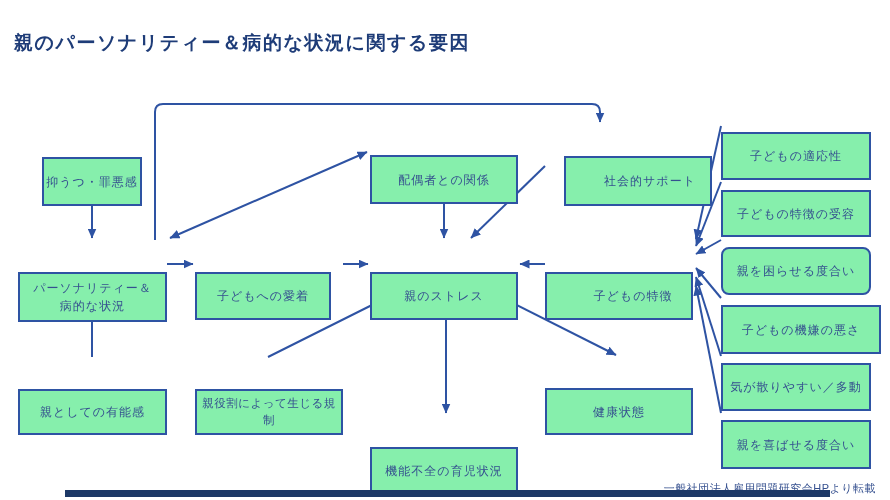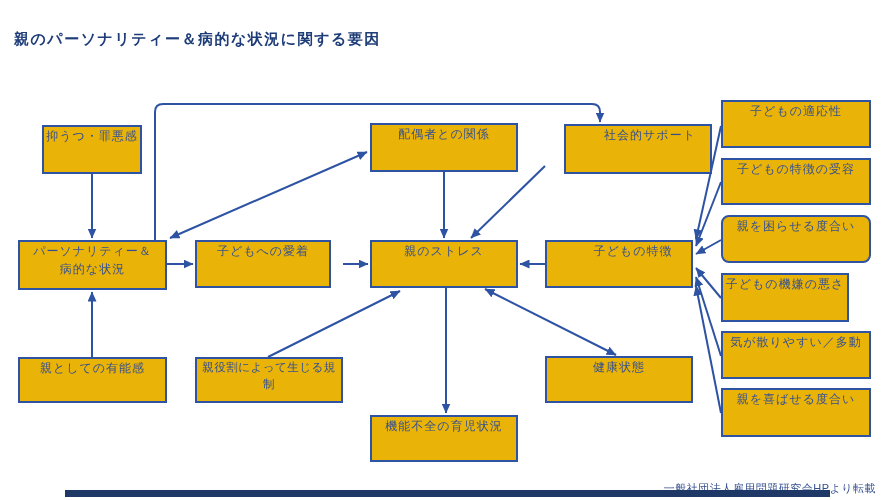--- a/index.html
+++ b/index.html
@@ -10,30 +10,31 @@
     --footer-bar:#1d3866;
     --bg:#ffffff;
   }
   html,body{margin:0;padding:0;background:#fff;}
   .canvas{
     position:relative;width:890px;height:500px;background:var(--bg);
     font-family:"Liberation Sans","DejaVu Sans",sans-serif;overflow:hidden;
   }
   .title{
     position:absolute;left:14px;top:30px;
-    font-size:15px;font-weight:bold;color:var(--title-text);
+    font-size:19px;font-weight:bold;color:var(--title-text);
     letter-spacing:1.5px;white-space:nowrap;
   }
   .arrow-layer{position:absolute;left:0;top:0;pointer-events:none;}
   .arrow-layer path{stroke:var(--line);stroke-width:2;fill:none;}
   .arrow-layer .ah{fill:var(--line);stroke:none;}
   .node{
-    position:absolute;background:#eab308;border:2px solid var(--box-border);
-    display:flex;justify-content:center;text-align:center;
+    position:absolute;background:#86efac;border:2px solid var(--box-border);
+    display:flex;align-items:center;justify-content:center;text-align:center;
     box-sizing:border-box;
+    margin-top:32px;
   }
   .node-label{
     font-size:12px;color:var(--box-text);letter-spacing:1px;
     white-space:pre-line;line-height:1.5;padding:0 2px;
   }
   .credit{
     position:absolute;right:14px;top:466px;
     font-size:11px;color:var(--box-text);letter-spacing:0.5px;white-space:nowrap;margin-top:15px;
   }
   .footer-bar{
@@ -127,21 +128,21 @@
 
   <div class="node" style="left:721px;top:100px;width:150px;height:48px;">
     <span class="node-label">子どもの適応性</span>
   </div>
   <div class="node" style="left:721px;top:158px;width:150px;height:47px;">
     <span class="node-label">子どもの特徴の受容</span>
   </div>
   <div class="node" style="left:721px;top:215px;width:150px;height:48px;border-radius:8px;">
     <span class="node-label">親を困らせる度合い</span>
   </div>
-  <div class="node" style="left:721px;top:273px;width:128px;height:49px;">
+  <div class="node" style="left:721px;top:273px;width:160px;height:49px;">
     <span class="node-label">子どもの機嫌の悪さ</span>
   </div>
   <div class="node" style="left:721px;top:331px;width:150px;height:48px;">
     <span class="node-label">気が散りやすい／多動</span>
   </div>
   <div class="node" style="left:721px;top:388px;width:150px;height:49px;">
     <span class="node-label">親を喜ばせる度合い</span>
   </div>
 
   <div class="credit">一般社団法人雇用問題研究会HPより転載</div>

